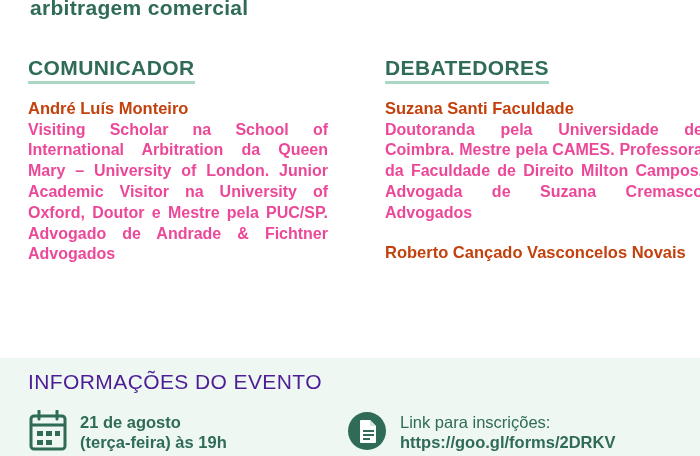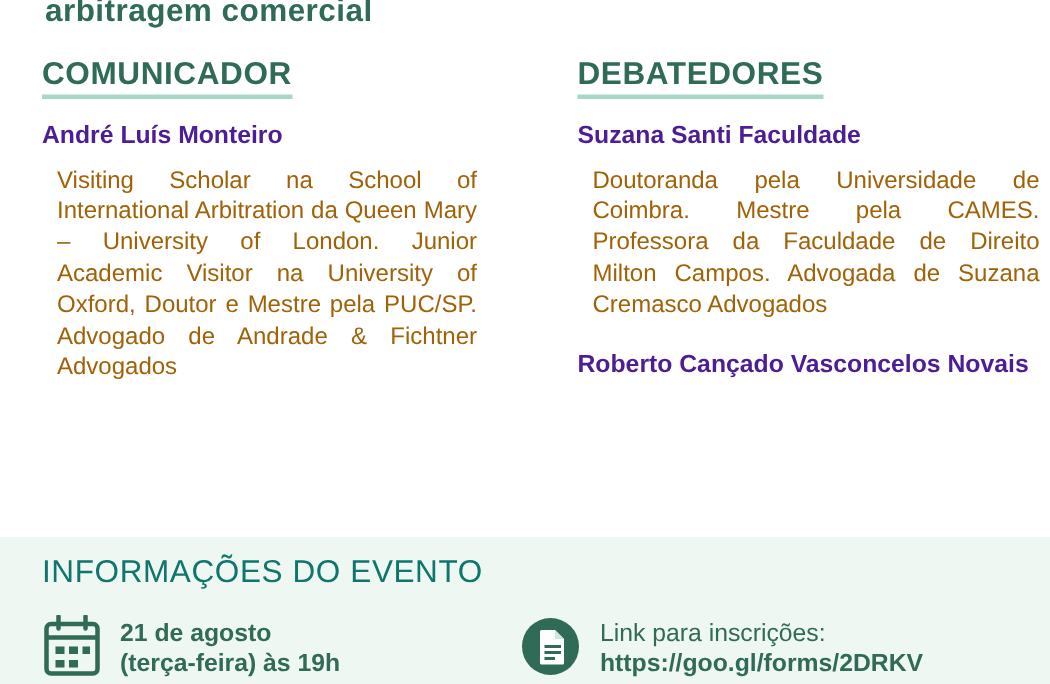--- a/index.html
+++ b/index.html
@@ -47,64 +47,64 @@
     left: 385px;
     top: 38px;
     width: 318px;
   }
 
   .section-title {
     font-size: 21px;
     font-weight: bold;
     color: #2f6b57;
     letter-spacing: 0.4px;
-    margin: 0 0 6px 0;
+    margin: 18px 0 6px 0;
     display: inline-block;
     border-bottom: 3px solid #a8d8c4;
     padding-bottom: 1px;
   }
 
   .person {
     margin-top: 8px;
   }
   .person + .person {
     margin-top: 18px;
   }
   .person-name {
     font-size: 16.5px;
     font-weight: bold;
-    color: #4c1d95;
+    color: #c2410c;
     line-height: 1.25;
     margin: 0 0 1px 0;
   }
   .person-bio {
     font-size: 16px;
-    font-weight: normal;
-    color: #a16207;
+    font-weight: bold;
+    color: #ec4899;
     line-height: 1.30;
-    margin: 10px;
+    margin: 0;
     text-align: justify;
     text-justify: inter-word;
   }
 
   
   .band {
     position: absolute;
     left: 0;
     top: 358px;
     width: 700px;
     height: 98px;
     background: #eef7f2;
   }
   .band-title {
     position: absolute;
     left: 28px;
     top: 12px;
     font-size: 21px;
-    color: #0f766e;
+    color: #4c1d95;
     letter-spacing: 0.4px;
     font-weight: normal;
   }
 
   .info-row {
     position: absolute;
     top: 52px;
     left: 28px;
     width: 644px;
     display: flex;

